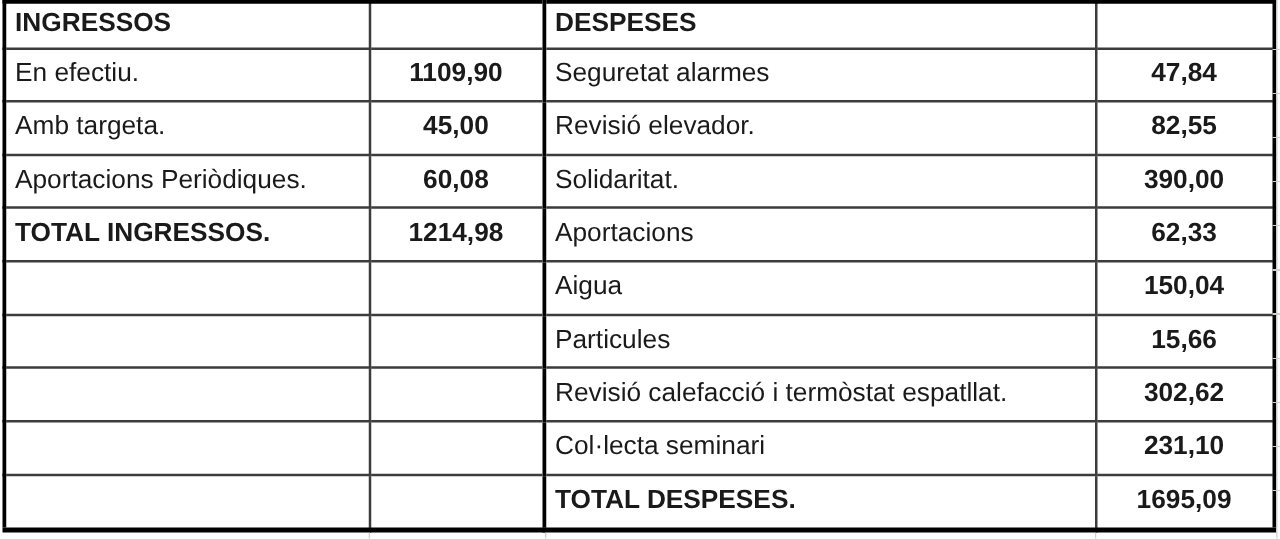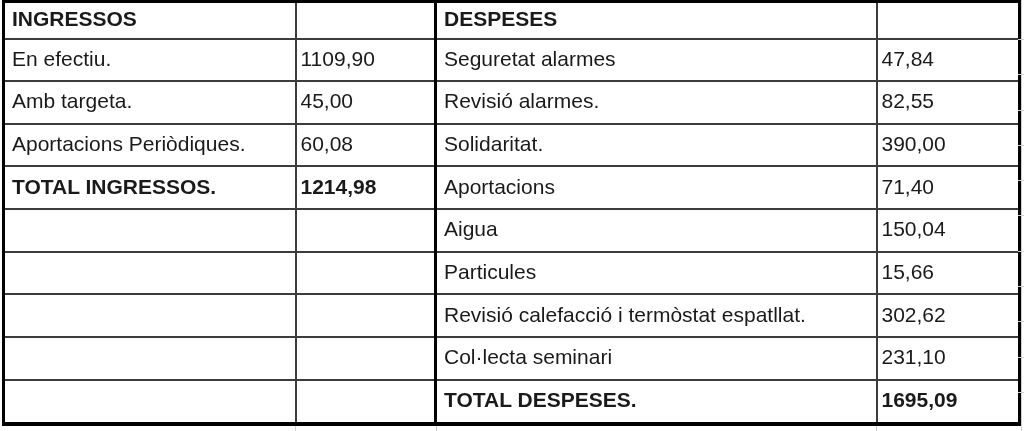--- a/index.html
+++ b/index.html
@@ -24,21 +24,21 @@
     border-bottom-width: 4px;
   }
   td {
     border: 2px solid var(--border-inner);
     font-size: 21px; color: var(--text);
     vertical-align: middle; white-space: nowrap; overflow: hidden;
     background: var(--background);
   }
   td.mid { border-right: 3px solid var(--border-outer); }
   td.lbl { text-align: left;  padding: 0 4px 2px 7px; }
-  td.val { text-align: left; padding: 0 5px 2px 4px; }
+  td.val { text-align: center; padding: 0 5px 2px 4px; font-weight: bold; }
   .b { font-weight: bold; }
   tr.hdr td { height: 37px; margin-top: 32px; }
   
   .grid-v { position: absolute; top: 0; bottom: 0; left: 1021px; width: 1px; background: var(--gridline); }
   .grid-stub { position: absolute; bottom: 0; width: 1px; height: 5px; background: var(--gridline); }
   .grid-strip-right {
     position: absolute; right: 0; top: 39px; width: 6px; height: 387px;
     background: repeating-linear-gradient(to bottom, var(--gridline) 0 1px, transparent 1px 35.3px);
   }
 </style>
@@ -61,34 +61,34 @@
     </tr>
     <tr>
       <td class="lbl">En efectiu.</td>
       <td class="val mid">1109,90</td>
       <td class="lbl">Seguretat alarmes</td>
       <td class="val">47,84</td>
     </tr>
     <tr>
       <td class="lbl">Amb targeta.</td>
       <td class="val mid">45,00</td>
-      <td class="lbl">Revisió alarmes.</td>
+      <td class="lbl">Revisió elevador.</td>
       <td class="val">82,55</td>
     </tr>
     <tr>
       <td class="lbl">Aportacions Periòdiques.</td>
       <td class="val mid">60,08</td>
       <td class="lbl">Solidaritat.</td>
       <td class="val">390,00</td>
     </tr>
     <tr>
       <td class="lbl b">TOTAL INGRESSOS.</td>
       <td class="val b mid">1214,98</td>
       <td class="lbl">Aportacions</td>
-      <td class="val">71,40</td>
+      <td class="val">62,33</td>
     </tr>
     <tr>
       <td class="lbl"></td>
       <td class="val mid"></td>
       <td class="lbl">Aigua</td>
       <td class="val">150,04</td>
     </tr>
     <tr>
       <td class="lbl"></td>
       <td class="val mid"></td>

